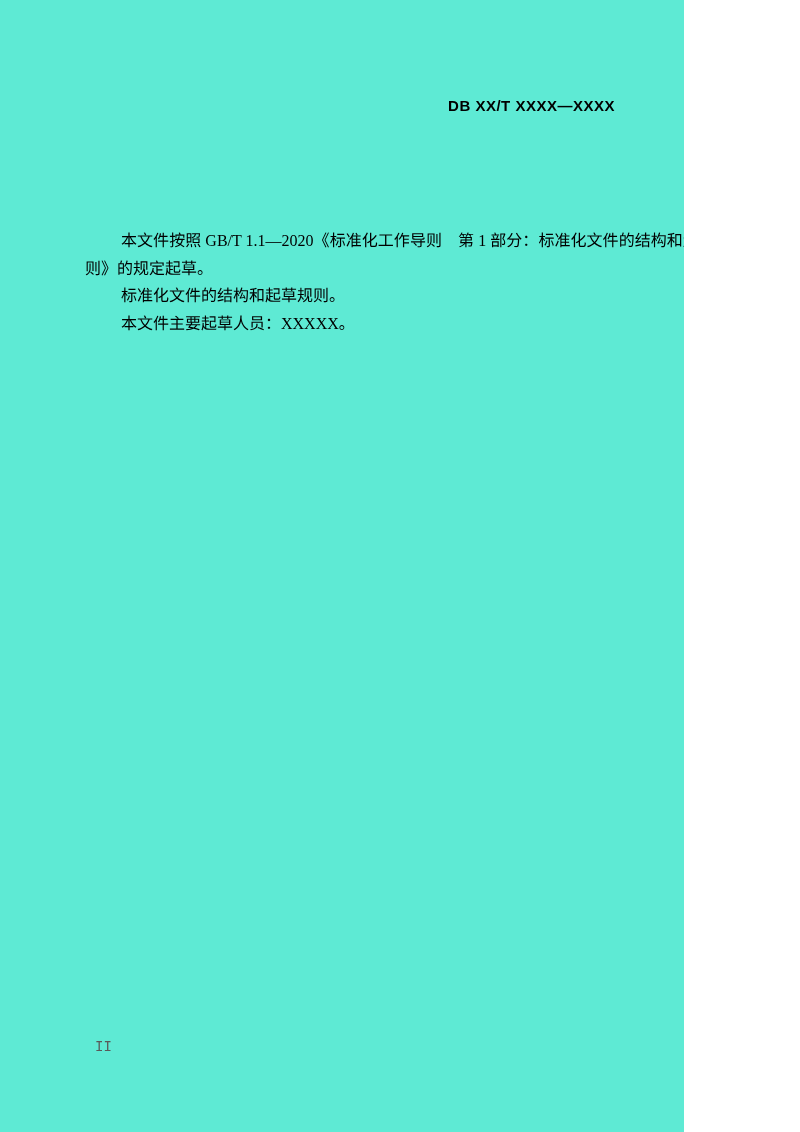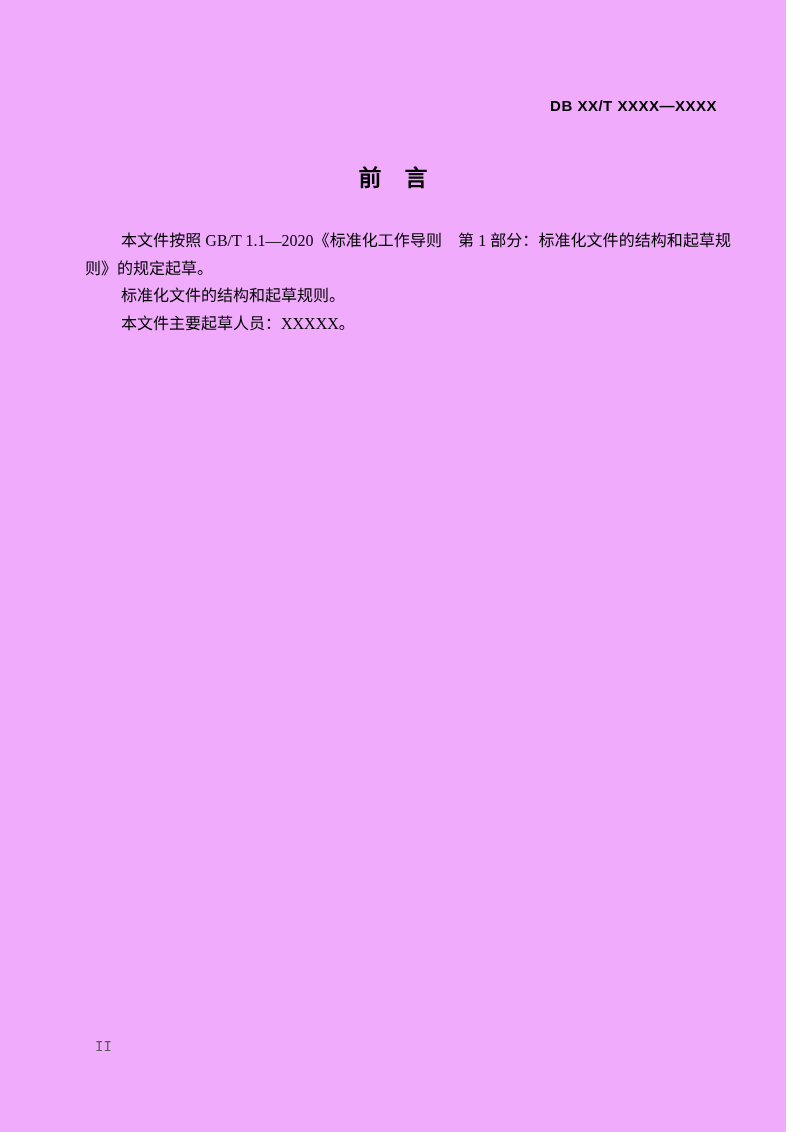--- a/index.html
+++ b/index.html
@@ -2,23 +2,23 @@
 <html lang="zh-CN"><head>
 <meta charset="utf-8">
 <style>
   html, body {
     margin: 0;
     padding: 0;
     background: #ffffff;
   }
   .page {
     position: relative;
-    width: 786px;
+    width: 684px;
     height: 1132px;
-    background: #f0abfc;
+    background: #5eead4;
     overflow: hidden;
     font-family: "Liberation Serif", "DejaVu Serif", serif;
     color: #000000;
   }
   .doc-code {
     position: absolute;
     top: 97px;
     left: 0;
     right: 69px;
     text-align: right;
@@ -67,21 +67,20 @@
     color: #595959;
   }
 </style>
 </head>
 <body>
 
 <div class="page">
 
   <div class="doc-code">DB XX/T XXXX—XXXX</div>
 
-  <div class="doc-title">前　言</div>
 
   <div class="content">
     <p>本文件按照 GB/T 1.1—2020《标准化工作导则　第 1 部分：标准化文件的结构和起草规则》的规定起草。</p>
     <p>标准化文件的结构和起草规则。</p>
     <p>本文件主要起草人员：XXXXX。</p>
   </div>
 
   <div class="page-number">II</div>
 
 </div>

